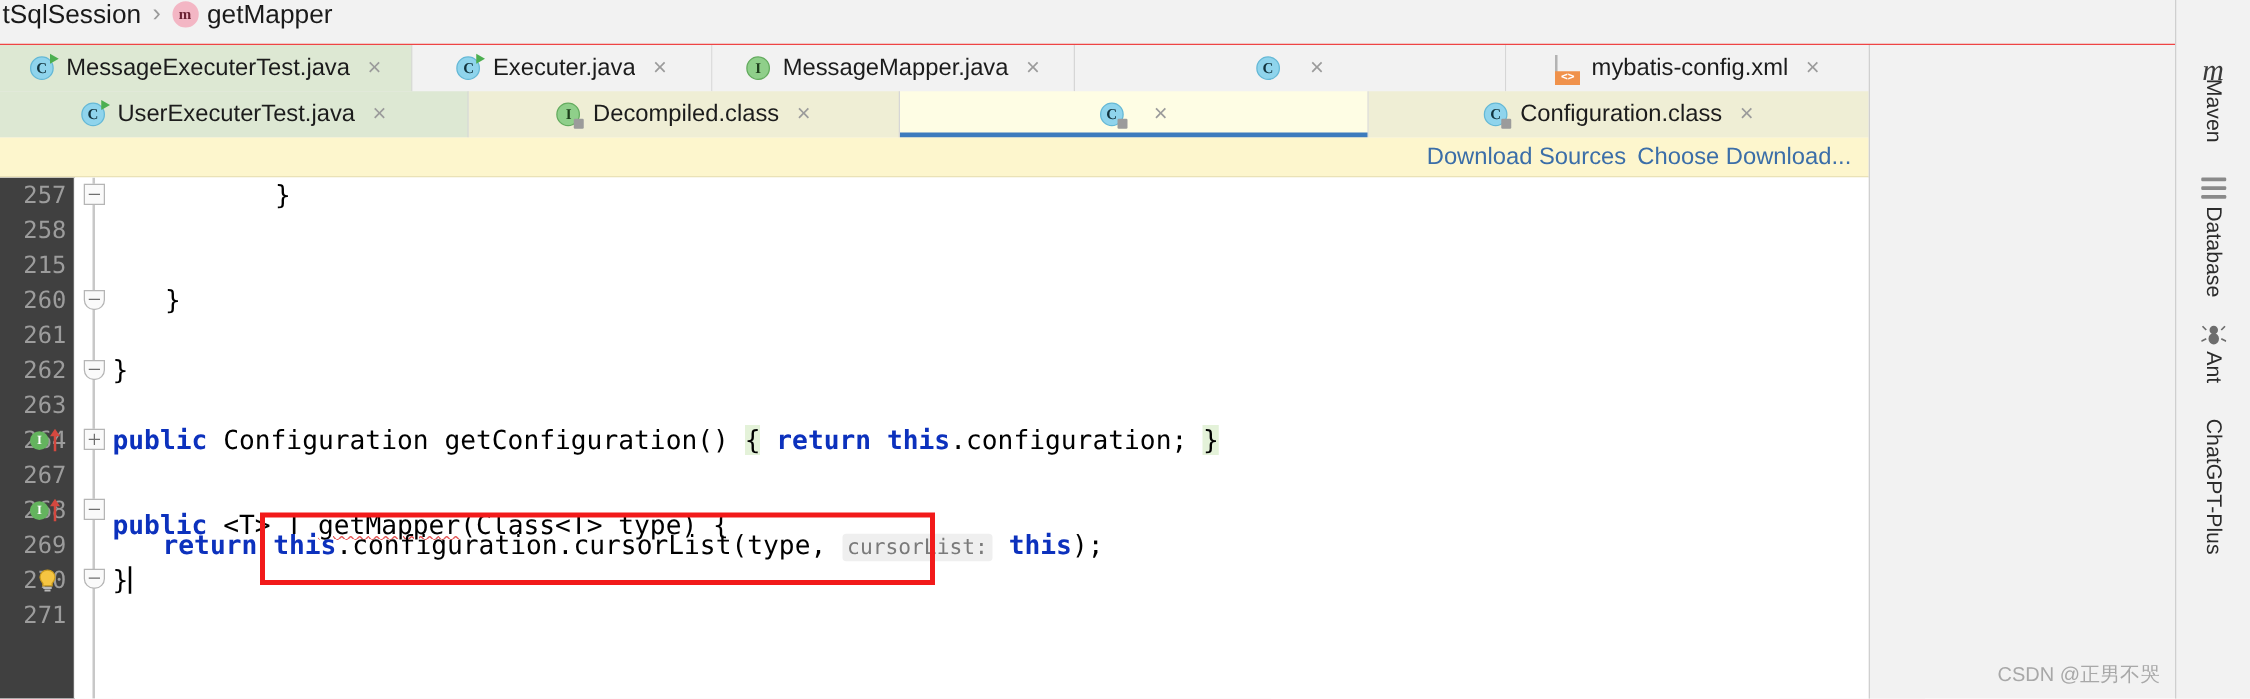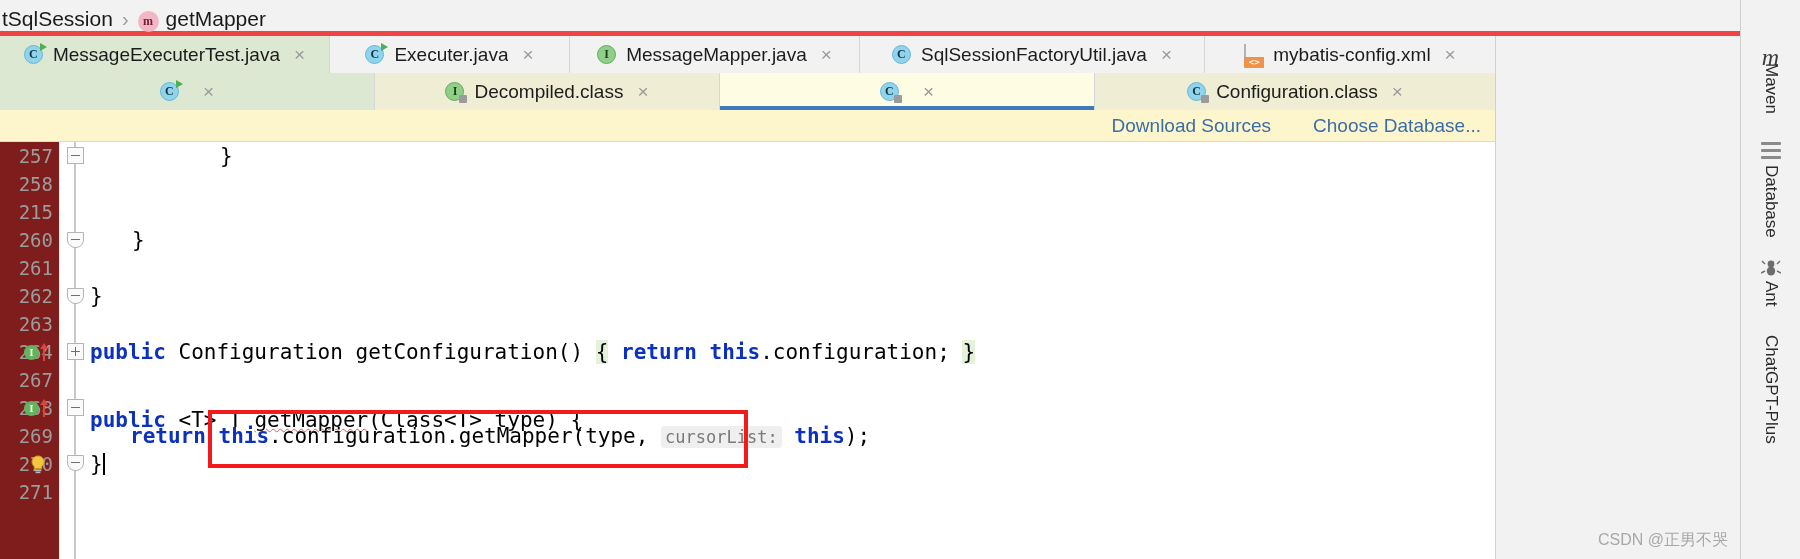--- a/index.html
+++ b/index.html
@@ -7,22 +7,22 @@
     width: 1800px; height: 559px;
     background: #ffffff;
     font-family: "Liberation Sans", sans-serif;
     overflow: hidden;
   }
   #app { position: relative; width: 1800px; height: 559px; background:#f2f2f2; }
 
   
   .breadcrumb {
     position:absolute; left:0; top:0; width:1740px; height:36px;
-    background:#f2f2f2; display:flex; align-items:flex-end; padding-left:2px;
-    border-bottom:5px solid #ef4444;
+    background:#f2f2f2; display:flex; align-items:flex-start; padding-left:2px;
+    border-bottom:1px solid #ef4444;
   }
   .crumb { font-size:21px; color:#1a1a1a; white-space:nowrap; }
   .crumb-sep { font-size:20px; color:#9a9a9a; margin:0 9px; font-weight:300; }
   .icon-method {
     display:inline-flex; align-items:center; justify-content:center;
     width:21px; height:21px; border-radius:50%;
     background:#f3b6c4; color:#6d2233; font-size:12px; font-weight:bold;
     font-family:"Liberation Serif", serif; margin-right:7px;
     position:relative; top:1px;
   }
@@ -94,30 +94,30 @@
     font-family:"DejaVu Sans Mono", monospace;
   }
 
   
   .notify {
     position:absolute; left:0; top:110px; width:1495px; height:32px;
     background:#fdf6cd; border-bottom:1px solid #e3dcb0;
     display:flex; align-items:center; padding:0 14px;
   }
   .notify-text { font-size:19px; color:#1c1c1c; }
-  .notify-links { margin-left:auto; display:flex; gap:42px; }
+  .notify-links { margin-left:auto; display:flex; gap:9px; }
   .notify-link { font-size:19px; color:#3b6ea8; white-space:nowrap; }
 
   
   .editor {
     position:absolute; left:0; top:142px; width:1495px; height:417px;
     background:#ffffff; display:flex; overflow:hidden;
   }
   .gutter {
-    width:60px; flex:none; background:#7f1d1d; position:relative;
+    width:60px; flex:none; background:#404040; position:relative;
     border-right:1px solid #f0f0f0;
   }
   .foldcol {
     width:30px; flex:none; background:#ffffff; position:relative;
   }
   .codecol { flex:1; position:relative; background:#ffffff; }
 
   .lnum {
     position:absolute; right:6px; font-size:19px; color:#9c9c9c;
     font-family:"DejaVu Sans Mono", monospace; line-height:28px; height:28px;
@@ -257,38 +257,38 @@
       <span class="tab-ico">
         <span class="ico-iface">I</span>
       </span>
       <span class="tab-label">MessageMapper.java</span>
       <span class="tab-close">×</span>
     </div>
     <div class="tab" style="width:345px">
       <span class="tab-ico">
         <span class="ico-class">C</span>
       </span>
-      <span class="tab-label">SqlSessionFactoryUtil.java</span>
       <span class="tab-close">×</span>
     </div>
     <div class="tab" style="flex:1; border-right:none">
       <span class="tab-ico">
         <span class="ico-xml"></span>
       </span>
       <span class="tab-label">mybatis-config.xml</span>
       <span class="tab-close">×</span>
     </div>
   </div>
 
   <div class="tabrow r2">
     <div class="tab green" style="width:375px">
       <span class="tab-ico">
         <span class="ico-class">C</span>
           <span class="ico-run"></span>
       </span>
+      <span class="tab-label">UserExecuterTest.java</span>
       <span class="tab-close">×</span>
     </div>
     <div class="tab cream" style="width:345px">
       <span class="tab-ico">
         <span class="ico-iface">I</span>
           <span class="ico-lock"></span>
       </span>
       <span class="tab-label">Decompiled.class</span>
       <span class="tab-close">×</span>
     </div>
@@ -305,21 +305,21 @@
           <span class="ico-lock"></span>
       </span>
       <span class="tab-label">Configuration.class</span>
       <span class="tab-close">×</span>
     </div>
   </div>
 
   <div class="notify">
     <span class="notify-links">
       <span class="notify-link">Download Sources</span>
-      <span class="notify-link">Choose Database...</span>
+      <span class="notify-link">Choose Download...</span>
     </span>
   </div>
 
   <div class="editor">
 
     <div class="gutter">
       <div class="lnum" style="top:0px">257</div>
       <div class="lnum" style="top:28px">258</div>
       <div class="lnum" style="top:56px">215</div>
       <div class="lnum" style="top:84px">260</div>
@@ -373,21 +373,21 @@
 
 
       <div class="cline" style="top:84px; left:42px"><span class="pl">}</span></div>
 
       <div class="cline" style="top:140px; left:0px"><span class="pl">}</span></div>
 
       <div class="cline" style="top:196px; left:0px"><span class="kw">public</span><span class="pl"> Configuration getConfiguration() </span><span class="pl hl-brace">{</span><span class="pl"> </span><span class="kw">return</span><span class="pl"> </span><span class="kw">this</span><span class="pl">.configuration; </span><span class="pl hl-brace">}</span></div>
 
       <div class="cline" style="top:264px; left:0px"><span class="kw">public</span><span class="pl"> &lt;T&gt; T </span><span class="pl err-underline">getMapper</span><span class="pl">(Class&lt;T&gt; type) {</span></div>
 
-      <div class="cline" style="top:280px; left:40px"><span class="kw">return</span><span class="pl"> </span><span class="kw">this</span><span class="pl">.configuration.getMapper(type, </span><span class="inlay">cursorList:</span><span class="pl"> </span><span class="kw">this</span><span class="pl">);</span></div>
+      <div class="cline" style="top:280px; left:40px"><span class="kw">return</span><span class="pl"> </span><span class="kw">this</span><span class="pl">.configuration.cursorList(type, </span><span class="inlay">cursorList:</span><span class="pl"> </span><span class="kw">this</span><span class="pl">);</span></div>
 
       <div class="cline" style="top:308px; left:0px"><span class="pl">}</span><span class="caret"></span></div>
 
       <div class="redbox" style="left:118px; top:268px; width:540px; height:58px"></div>
     </div>
   </div>
 
   <div class="editor-right-edge"></div>
 
   <div class="rsidebar">

